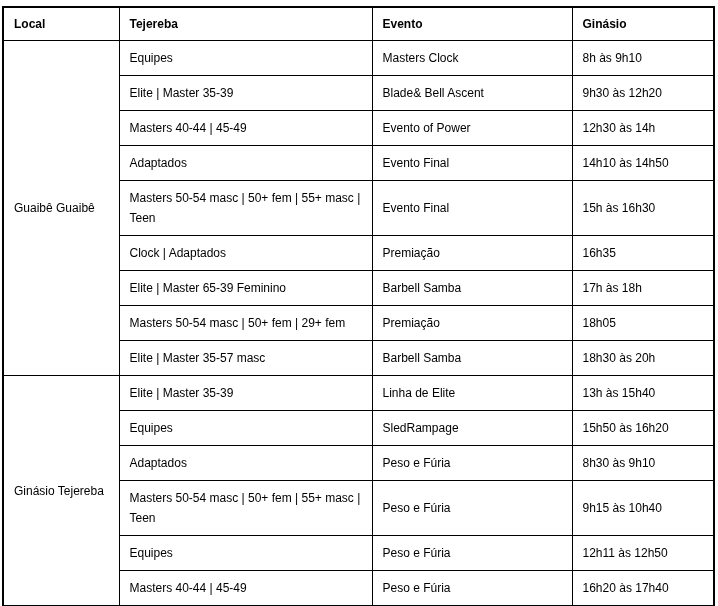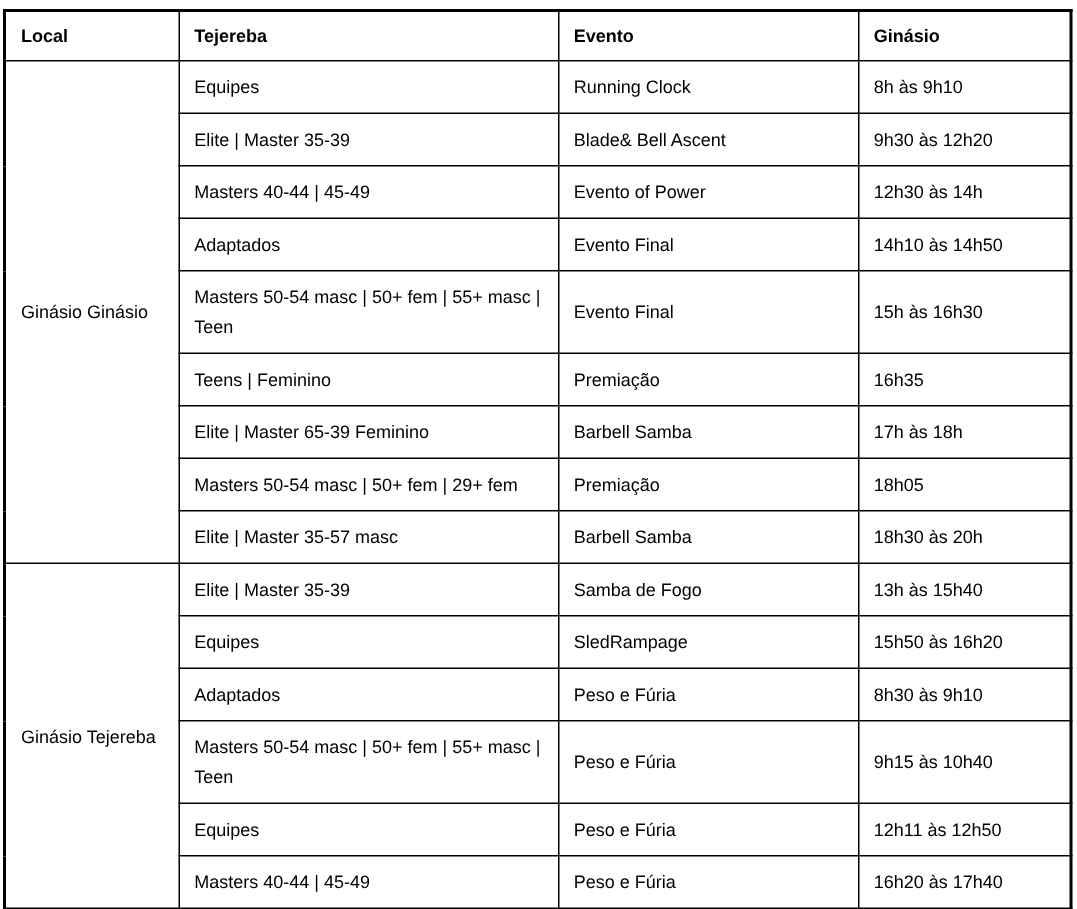--- a/index.html
+++ b/index.html
@@ -67,23 +67,23 @@
     <thead>
       <tr>
         <th>Local</th>
         <th>Tejereba</th>
         <th>Evento</th>
         <th>Ginásio</th>
       </tr>
     </thead>
     <tbody>
         <tr>
-          <td rowspan="9">Ginásio Ginásio</td>
+          <td rowspan="9">Guaibê Guaibê</td>
           <td>Equipes</td>
-          <td>Running Clock</td>
+          <td>Masters Clock</td>
           <td>8h às 9h10</td>
         </tr>
         <tr>
           <td>Elite | Master 35-39</td>
           <td>Blade&amp; Bell Ascent</td>
           <td>9h30 às 12h20</td>
         </tr>
         <tr>
           <td>Masters 40-44 | 45-49</td>
           <td>Evento of Power</td>
@@ -93,21 +93,21 @@
           <td>Adaptados</td>
           <td>Evento Final</td>
           <td>14h10 às 14h50</td>
         </tr>
         <tr>
           <td>Masters 50-54 masc | 50+ fem | 55+ masc | Teen</td>
           <td>Evento Final</td>
           <td>15h às 16h30</td>
         </tr>
         <tr>
-          <td>Teens | Feminino</td>
+          <td>Clock | Adaptados</td>
           <td>Premiação</td>
           <td>16h35</td>
         </tr>
         <tr>
           <td>Elite | Master 65-39 Feminino</td>
           <td>Barbell Samba</td>
           <td>17h às 18h</td>
         </tr>
         <tr>
           <td>Masters 50-54 masc | 50+ fem | 29+ fem</td>
@@ -115,21 +115,21 @@
           <td>18h05</td>
         </tr>
         <tr>
           <td>Elite | Master 35-57 masc</td>
           <td>Barbell Samba</td>
           <td>18h30 às 20h</td>
         </tr>
         <tr>
           <td rowspan="6">Ginásio Tejereba</td>
           <td>Elite | Master 35-39</td>
-          <td>Samba de Fogo</td>
+          <td>Linha de Elite</td>
           <td>13h às 15h40</td>
         </tr>
         <tr>
           <td>Equipes</td>
           <td>SledRampage</td>
           <td>15h50 às 16h20</td>
         </tr>
         <tr>
           <td>Adaptados</td>
           <td>Peso e Fúria</td>

